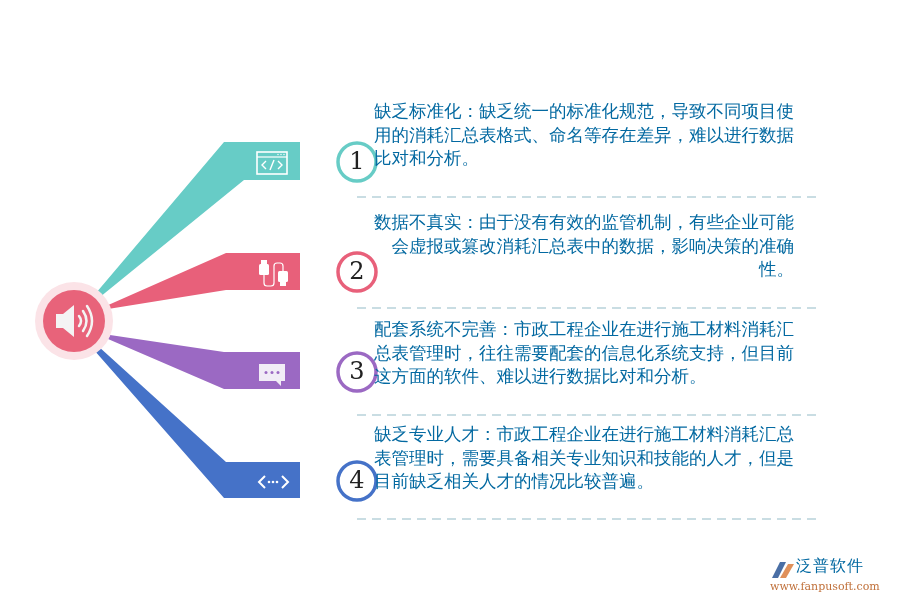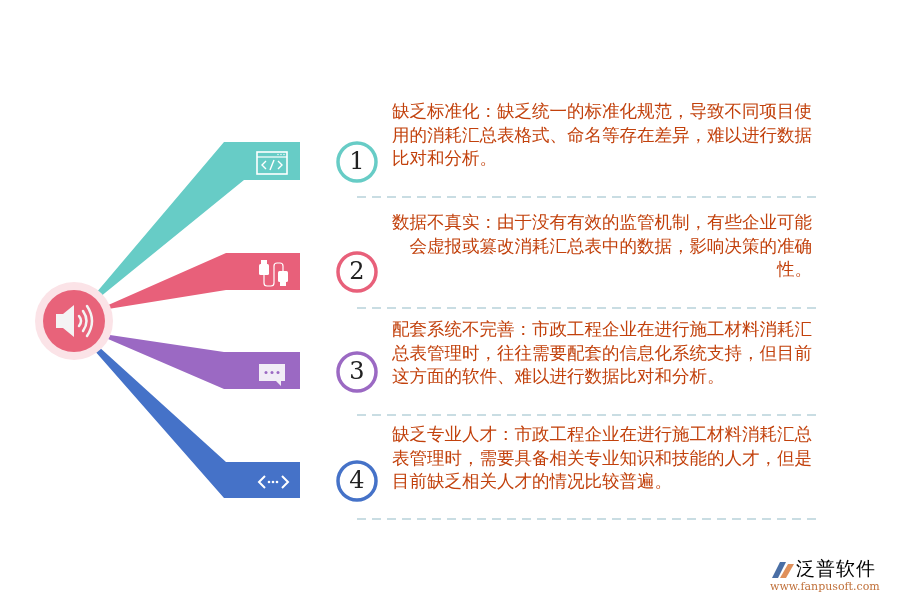--- a/index.html
+++ b/index.html
@@ -1,29 +1,29 @@
 <!DOCTYPE html>
 <html><head>
   <meta charset="utf-8">
   <style>
     html, body { margin: 0; padding: 0; background: #ffffff; }
     body { width: 900px; height: 600px; position: relative; overflow: hidden;
            font-family: "DejaVu Sans", "Liberation Sans", sans-serif; }
     #diagram-svg { position: absolute; left: 0; top: 0; }
     .item-text {
-      position: absolute; left: 392px; width: 420px;
-      font-size: 17.5px; line-height: 23.5px; color: #c2410c;
+      position: absolute; left: 374px; width: 420px;
+      font-size: 17.5px; line-height: 23.5px; color: #0369a1;
       letter-spacing: 0px;
     }
     .num-text { font-family: "DejaVu Serif", "Liberation Serif", serif; font-size: 24px; }
     .logo {
       position: absolute; left: 768px; top: 556px; width: 130px; height: 40px;
     }
     .logo-name {
-      position: absolute; left: 28px; top: 0px; font-size: 19px; color: #000000;
+      position: absolute; left: 28px; top: 0px; font-size: 16px; color: #0369a1;
       letter-spacing: 1px;
     }
     .logo-url {
       position: absolute; left: 2px; top: 24px; font-size: 11px; color: #c0703a;
       font-family: "DejaVu Serif", "Liberation Serif", serif;
     }
   </style>
 </head>
 <body>
 

